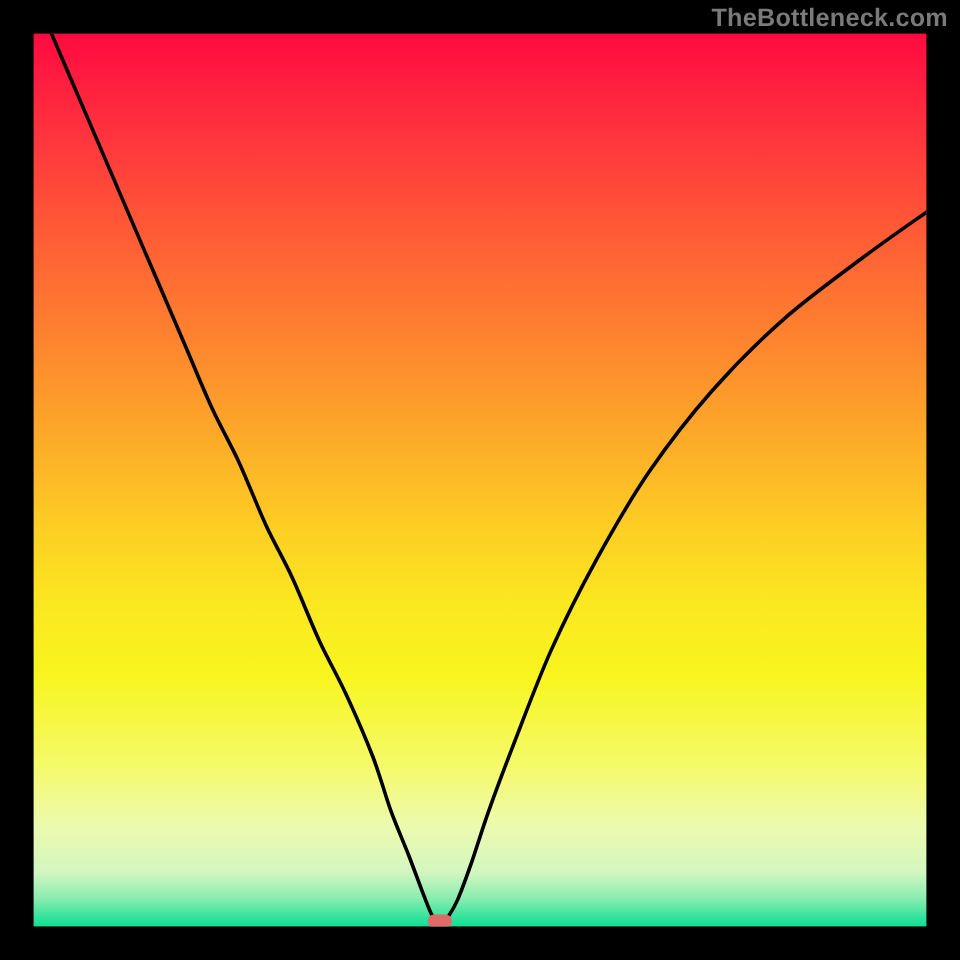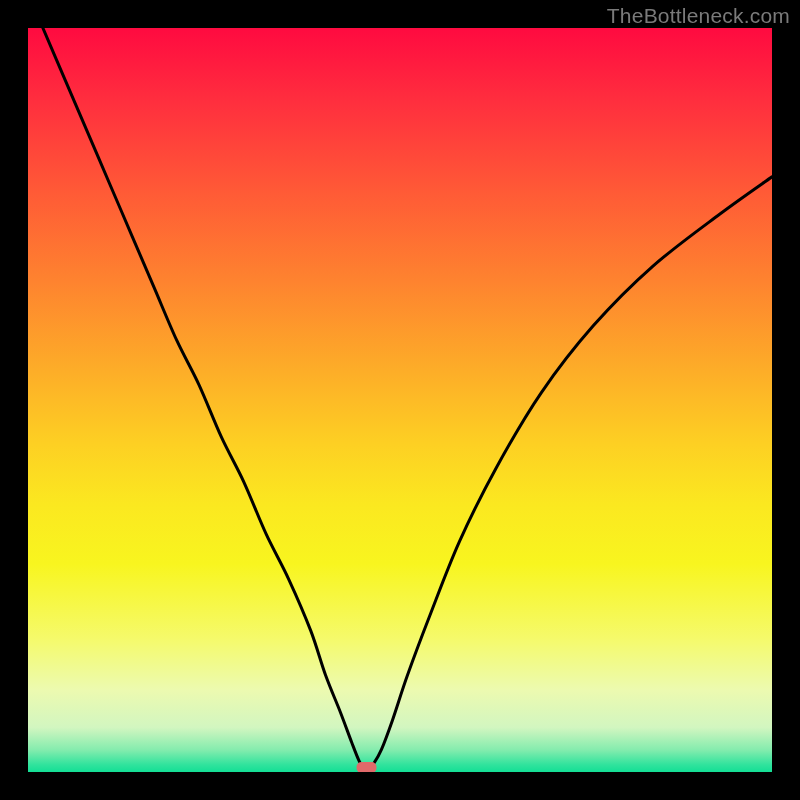--- a/index.html
+++ b/index.html
@@ -33,21 +33,21 @@
       #31e39d 99%,
       #13df95 100%
     );
   }
   .watermark {
     position: absolute;
     top: 4px;
     right: 10px;
     color: #7a7a7a;
     font-size: 21px;
-    font-weight: 400;
+    font-weight: 700;
     letter-spacing: 0.2px;
   }
   .curve-svg {
     position: absolute;
     left: 0;
     top: 0;
     width: 744px;
     height: 744px;
   }
   .curve-path {

